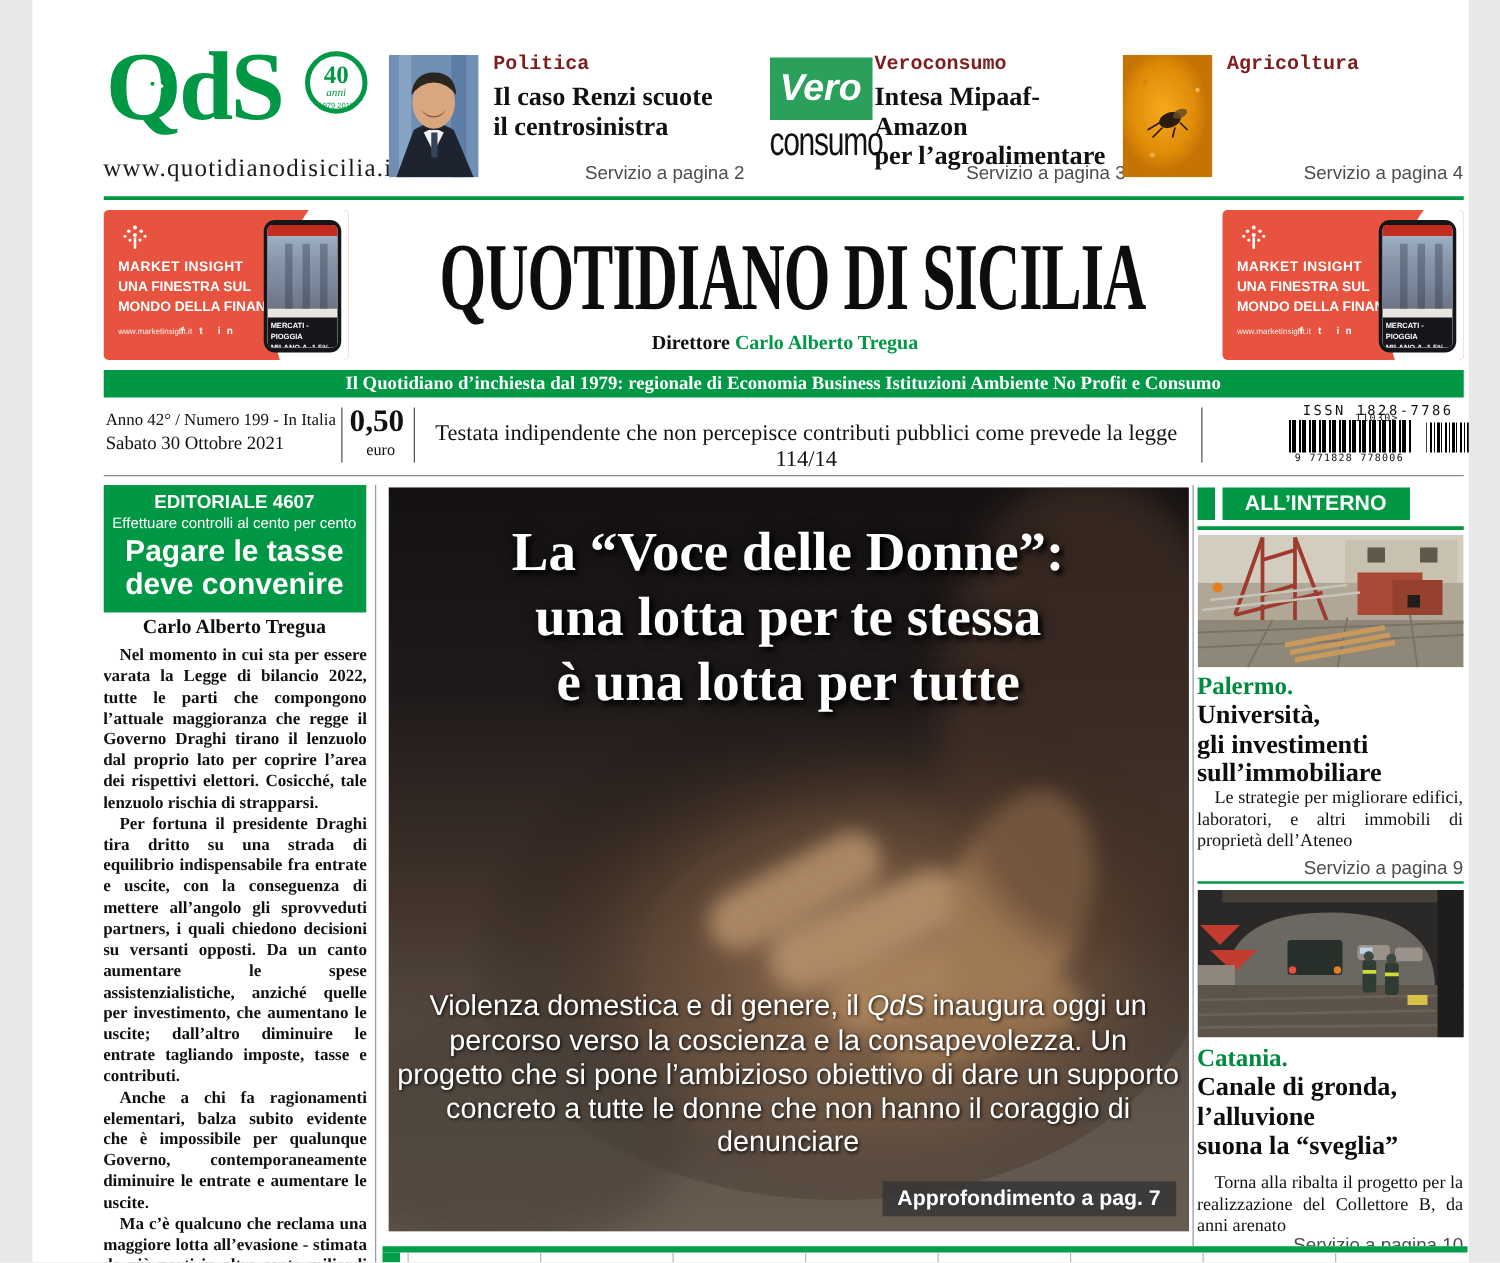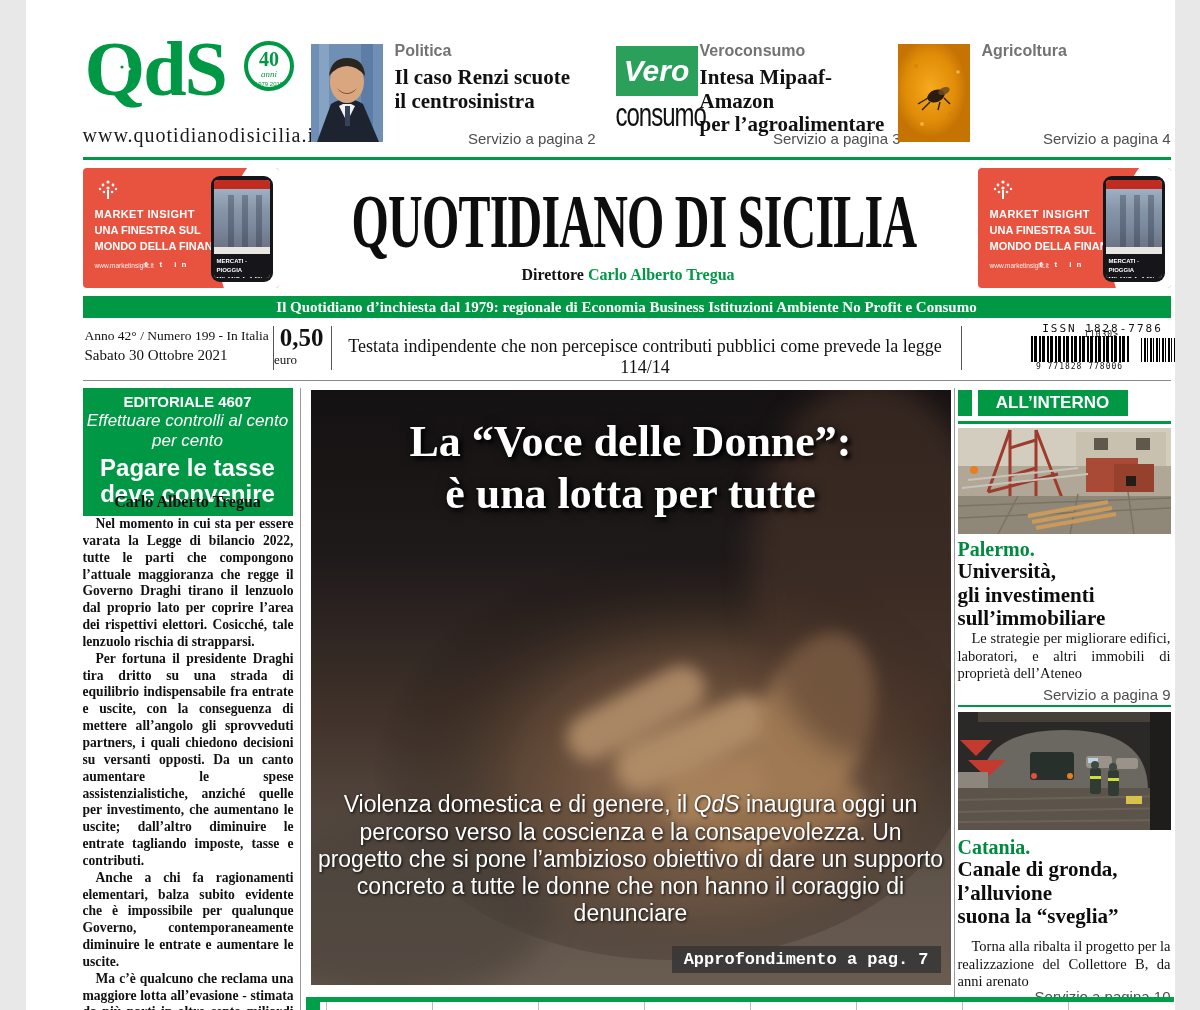--- a/index.html
+++ b/index.html
@@ -13,21 +13,21 @@
   .pre{white-space:pre-line;}
 
   
   .logo-wrap{left:57px;top:22px;width:225px;height:130px;}
   .logo-text{position:absolute;left:2px;top:8px;font-size:78px;font-weight:bold;color:#009845;line-height:1;letter-spacing:-2px;}
   .logo-badge{position:absolute;left:160px;top:18px;width:52px;height:52px;}
   .logo-site{position:absolute;left:0px;top:102px;font-size:20px;letter-spacing:1px;color:#1a1a1a;}
   .teaser{top:42px;height:105px;}
   .teaser-photo{position:absolute;left:0;top:2px;width:72px;height:98px;overflow:hidden;}
   .teaser-body{position:absolute;left:84px;top:0;right:0;height:100%;}
-  .kicker{font-family:Liberation Sans, sans-serif;font-weight:bold;font-size:16px;color:#737373;}
+  .kicker{font-family:Liberation Mono, monospace;font-weight:bold;font-size:16px;color:#7f1d1d;}
   .teaser-title{font-weight:bold;font-size:21px;line-height:1.12;margin-top:6px;}
   .servizio{position:absolute;right:0;bottom:0;font-family:"Liberation Sans",sans-serif;font-size:15px;color:#4d4e50;}
   .vero-logo{position:absolute;left:0;top:4px;width:82px;height:96px;}
   .vero-top{width:82px;height:50px;background:#2ba05a;color:#fff;font-family:"Liberation Sans",sans-serif;
             font-weight:bold;font-style:italic;font-size:30px;text-align:center;line-height:50px;}
   .vero-bottom{color:#111;font-family:"Liberation Sans",sans-serif;font-size:24px;letter-spacing:-1px;
                transform:scaleY(1.35);transform-origin:top;text-align:center;font-weight:500;}
   .green-rule{left:57px;top:157px;width:1088px;height:3px;background:#009845;}
 
   
@@ -52,53 +52,53 @@
   .direttore{left:255px;top:266px;width:695px;text-align:center;font-size:16px;font-weight:bold;}
 
   
   .tagline{left:57px;top:296px;width:1088px;height:22px;background:#009845;color:#fff;text-align:center;
            font-weight:bold;font-size:15px;line-height:22px;}
   .info-row{left:57px;top:320px;width:1088px;height:58px;}
   .issue-l1{position:absolute;left:2px;top:8px;font-size:13.5px;}
   .issue-l2{position:absolute;left:2px;top:27px;font-size:15px;}
   .vsep{position:absolute;top:6px;height:44px;width:1px;background:#555;}
   .price{position:absolute;left:196px;top:4px;width:46px;text-align:center;font-weight:bold;font-size:25px;}
-  .price-unit{position:absolute;left:180px;top:32px;width:46px;text-align:center;font-size:13px;font-weight:normal;}
+  .price-unit{position:absolute;left:199px;top:32px;width:46px;text-align:center;font-size:13px;font-weight:normal;}
   .statement{position:absolute;left:255px;top:16px;width:615px;text-align:center;font-size:18px;}
   .issn{position:absolute;left:945px;top:2px;width:150px;text-align:center;font-size:11px;letter-spacing:2px;}
   .bc-main{position:absolute;left:948px;top:16px;width:98px;height:26px;
            background:repeating-linear-gradient(90deg,#000 0 2px,#fff 2px 3px,#000 3px 6px,#fff 6px 8px);}
   .bc-num{position:absolute;left:944px;top:42px;width:106px;text-align:center;font-size:8px;letter-spacing:1px;}
   .bc-suffix{position:absolute;left:996px;top:10px;width:46px;text-align:center;font-size:8px;letter-spacing:1px;}
   .bc-small{position:absolute;left:1058px;top:18px;width:40px;height:24px;
             background:repeating-linear-gradient(90deg,#000 0 1px,#fff 1px 3px,#000 3px 5px,#fff 5px 6px);}
   .gray-rule{left:57px;top:380px;width:1088px;height:1px;background:#8a8a8a;}
 
   
   .ed-box{left:57px;top:388px;width:210px;background:#009845;color:#fff;text-align:center;padding:5px 2px 8px;}
   .ed-kicker{font-family:"Liberation Sans",sans-serif;font-weight:bold;font-size:15px;}
-  .ed-sub{font-family:"Liberation Sans",sans-serif;font-size:17px;margin-top:1px;font-style:italic;}
+  .ed-sub{font-family:"Liberation Sans",sans-serif;font-size:12px;margin-top:1px;}
   .ed-title{font-family:"Liberation Sans",sans-serif;font-weight:bold;font-size:24px;line-height:1.1;margin-top:4px;text-align:center;}
   .ed-author{left:57px;top:493px;width:210px;text-align:center;font-weight:bold;font-size:16px;}
   .ed-body{left:57px;top:516px;width:211px;height:494px;overflow:hidden;font-weight:bold;font-size:13.6px;
            line-height:1.24;text-align:justify;}
   .ed-body p{margin:0;text-indent:13px;}
   .vdiv1{left:274px;top:388px;width:1px;height:622px;background:#9a9a9a;}
   .vdiv2{left:928px;top:388px;width:1px;height:622px;background:#9a9a9a;}
 
   
   .lead{left:285px;top:390px;width:640px;height:595px;overflow:hidden;background:#241f1e;}
   .lead-head{position:absolute;left:0;right:0;top:26px;text-align:center;color:#fff;font-weight:bold;
              font-size:44px;line-height:1.18;text-shadow:3px 3px 4px rgba(0,0,0,.95),0 0 12px rgba(0,0,0,.6);}
   .lead-cap{position:absolute;left:4px;right:4px;bottom:58px;text-align:center;color:#fff;
             font-family:"Liberation Sans",sans-serif;font-size:23px;line-height:1.18;
             text-shadow:1px 1px 3px rgba(0,0,0,.9);}
   .lead-cap .qds-it{font-style:italic;}
   .lead-more{position:absolute;right:10px;bottom:12px;background:rgba(52,52,52,.82);color:#fff;
-             font-family:Liberation Mono, monospace;font-weight:bold;font-size:17px;padding:4px 12px;}
+             font-family:Liberation Sans, sans-serif;font-weight:bold;font-size:17px;padding:4px 12px;}
 
   
   .inside-sq{left:932px;top:390px;width:14px;height:26px;background:#009845;}
   .inside-box{left:952px;top:390px;width:150px;height:26px;background:#009845;color:#fff;text-align:center;
               font-family:"Liberation Sans",sans-serif;font-weight:bold;font-size:17px;line-height:26px;}
   .inside-rule{left:932px;top:421px;width:213px;height:3px;background:#009845;}
   .rphoto1{left:932px;top:428px;width:213px;height:106px;overflow:hidden;}
   .rphoto2{left:932px;top:712px;width:213px;height:118px;overflow:hidden;}
   .city1{left:932px;top:538px;}
   .city2{left:932px;top:836px;}
@@ -351,20 +351,21 @@
         <ellipse cx="505" cy="330" rx="55" ry="90" fill="#b58a60" transform="rotate(18 505 330)"></ellipse>
       </g>
       <g filter="url(#blur14)" opacity=".55">
         <ellipse cx="560" cy="180" rx="120" ry="190" fill="#5a4033"></ellipse>
         <ellipse cx="80" cy="520" rx="160" ry="90" fill="#4d453c"></ellipse>
       </g>
       <rect width="640" height="595" fill="#000" opacity=".12"></rect>
     </svg>
     <div class="lead-head">
       <div>La “Voce delle Donne”:</div>
+      <div>una lotta per te stessa</div>
       <div>è una lotta per tutte</div>
     </div>
     <div class="lead-cap">
       <span>Violenza domestica e di genere, il </span><span class="qds-it">QdS</span><span> inaugura oggi un percorso verso la coscienza e la consapevolezza. Un progetto che si pone l’ambizioso obiettivo di dare un supporto concreto a tutte le donne che non hanno il coraggio di denunciare</span>
     </div>
     <div class="lead-more">Approfondimento a pag. 7</div>
   </div>
 
   <div class="abs inside-sq"></div>
   <div class="abs inside-box">ALL’INTERNO</div>

